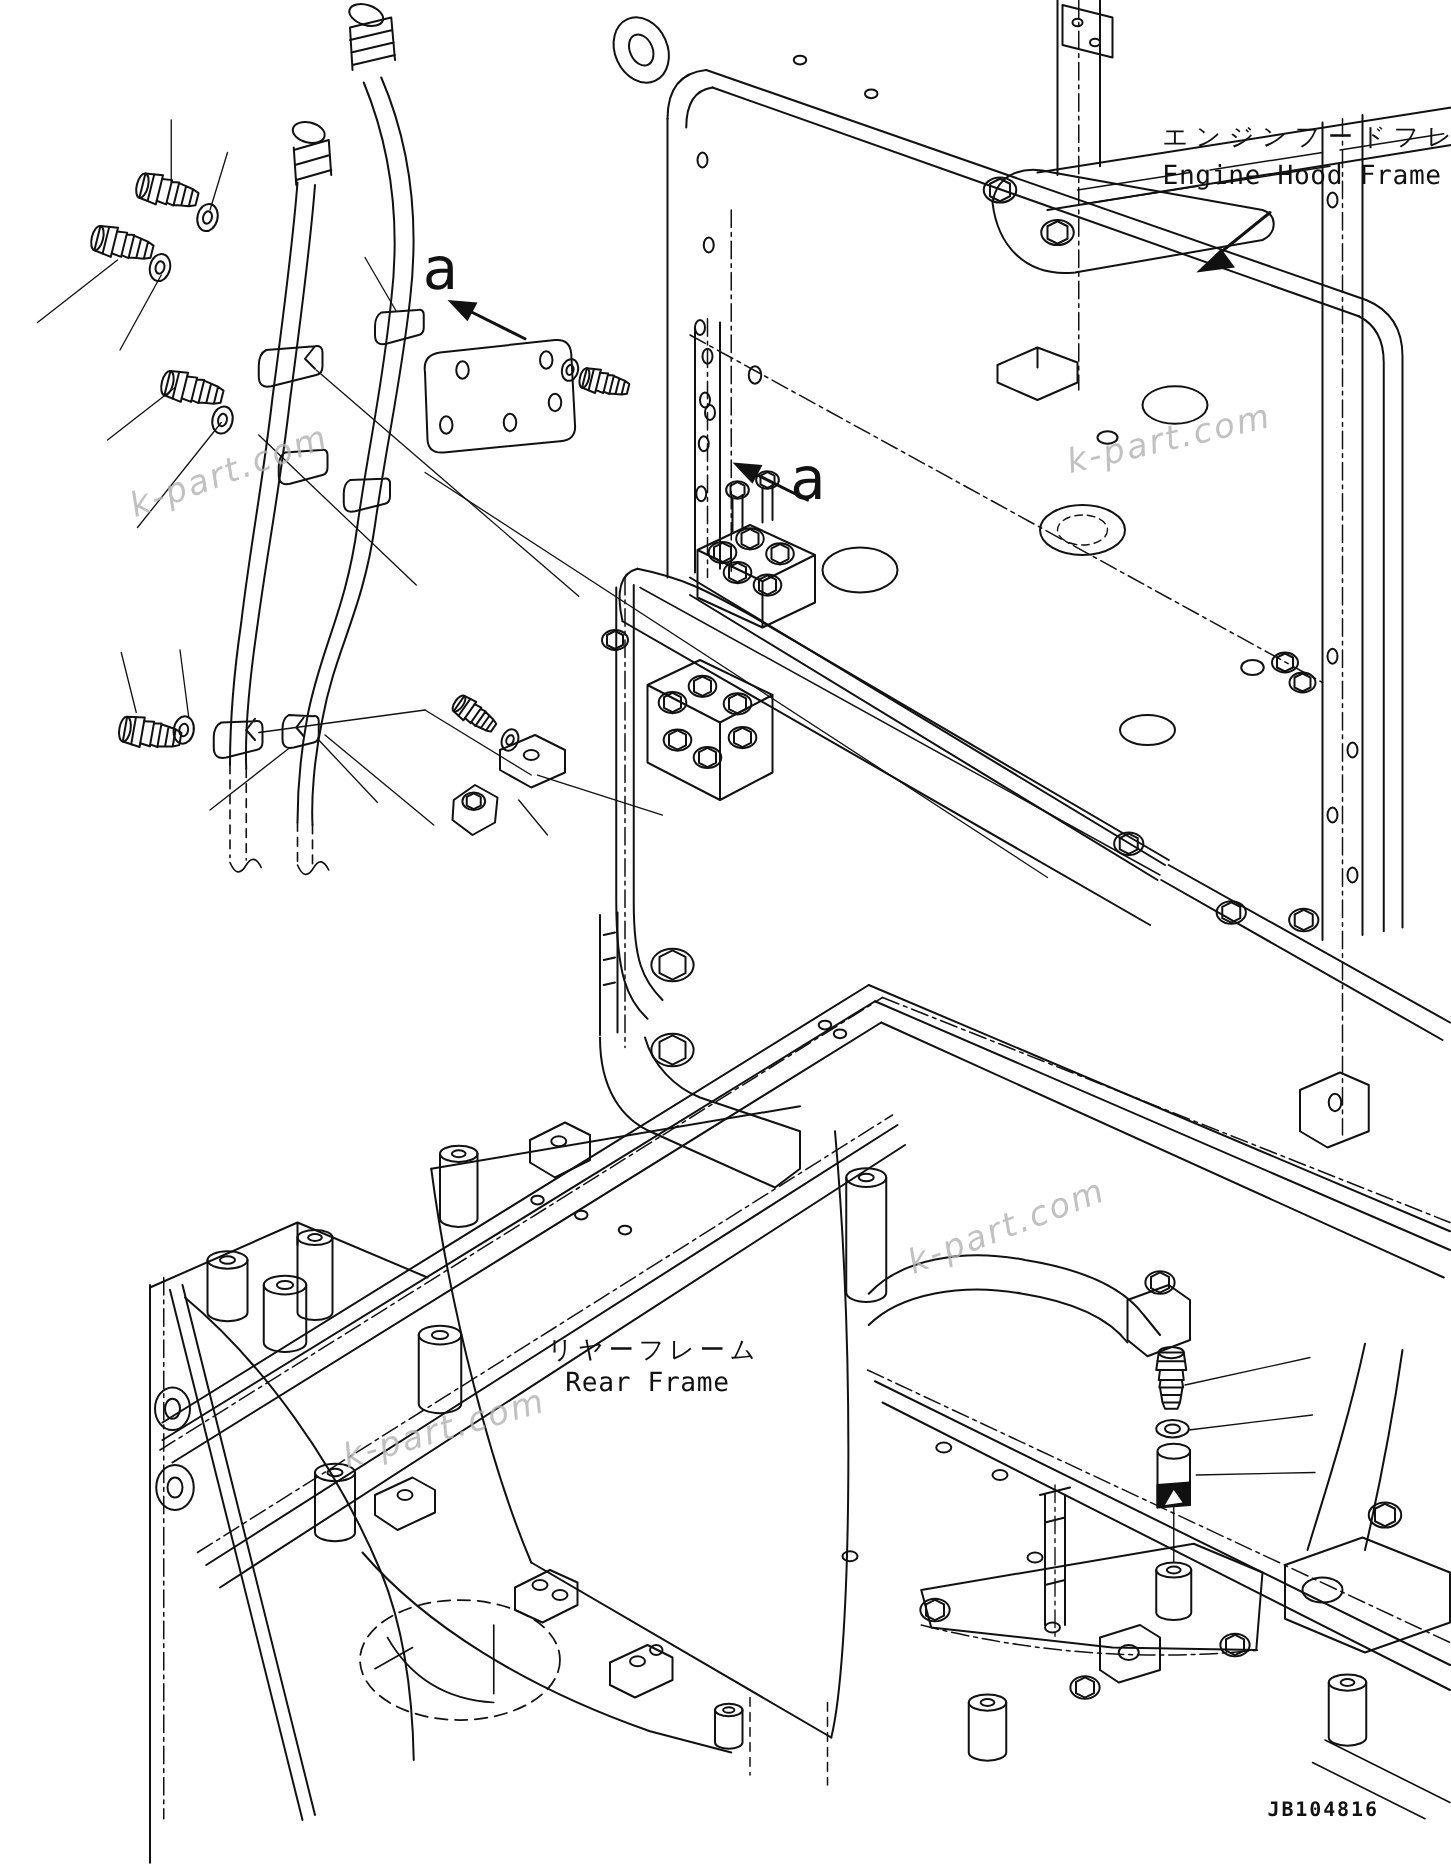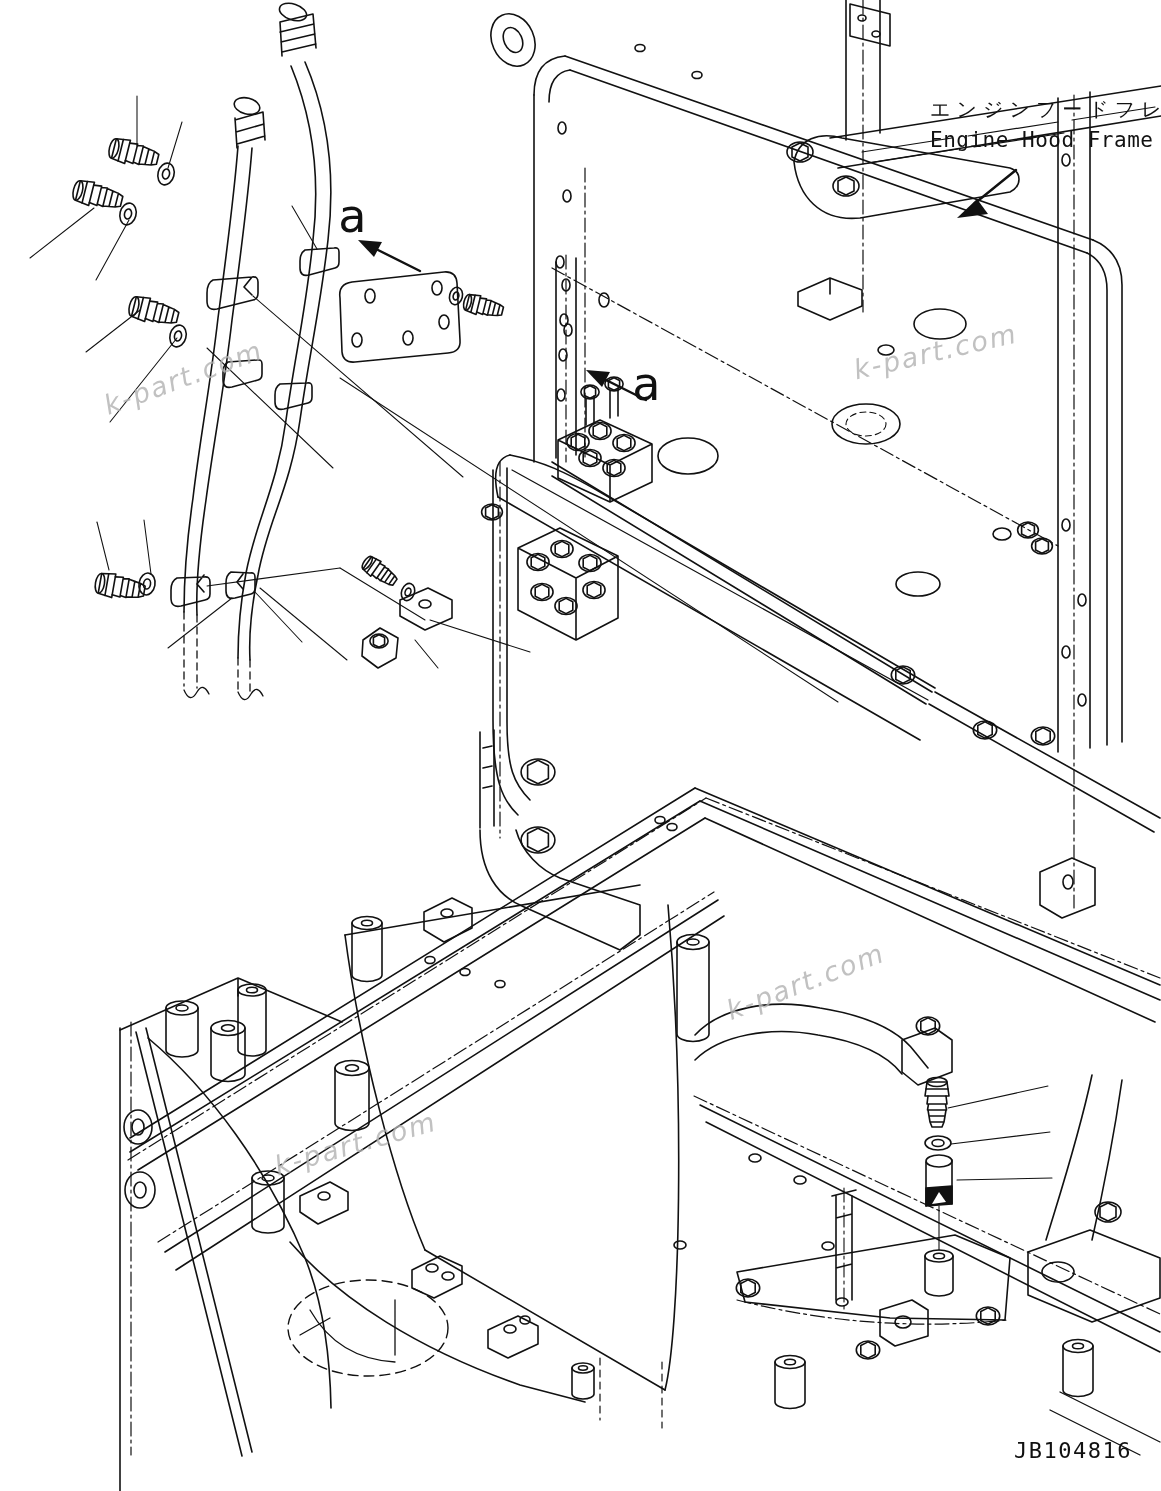--- a/index.html
+++ b/index.html
@@ -10,21 +10,21 @@
   .lbl{position:absolute;white-space:nowrap;color:#111;}
   .lbl-hood{left:930px;top:94px;line-height:31px;font-size:20px;}
   .lbl-hood .jp{letter-spacing:6px;font-size:20px;}
   .lbl-hood .en{letter-spacing:0.5px;font-size:21px;}
   .lbl-rear{left:438px;top:1066px;width:160px;text-align:center;line-height:27px;}
   .lbl-rear .jp{letter-spacing:4px;font-size:20px;}
   .lbl-rear .en{letter-spacing:0.5px;font-size:21px;}
   .lbl-a{font-size:47px;font-family:"DejaVu Sans Mono",monospace;}
   .lbl-a1{left:338px;top:188px;}
   .lbl-a2{left:632px;top:356px;}
-  .lbl-num{left:1014px;top:1438px;font-size:22px;letter-spacing:1.5px;}
+  .lbl-num{left:1014px;top:1438px;font-size:16px;letter-spacing:1.5px;font-weight:bold;}
   .wm{position:absolute;font-family:"DejaVu Sans","Liberation Sans",sans-serif;
       font-style:italic;font-size:27px;color:#b2b2b2;opacity:.8;letter-spacing:2px;}
   .wm1{left:100px;top:362px;transform:rotate(-20deg);}
   .wm2{left:852px;top:336px;transform:rotate(-13deg);}
   .wm3{left:722px;top:966px;transform:rotate(-21deg);}
   .wm4{left:272px;top:1128px;transform:rotate(-16deg);}
 </style>
 </head>
 <body>
 
@@ -361,20 +361,24 @@
   <path d="M1016,170 L974,204"></path>
   <polygon points="957,218 977,199 988,214" fill="#111" stroke="none"></polygon>
 </g>
 </svg>
 
 <div class="lbl lbl-hood">
   <div class="jp">エンジンフードフレーム</div>
   <div class="en">Engine Hood Frame</div>
 </div>
 
+<div class="lbl lbl-rear">
+  <div class="jp">リヤーフレーム</div>
+  <div class="en">Rear Frame</div>
+</div>
 
 <div class="lbl lbl-a lbl-a1">a</div>
 <div class="lbl lbl-a lbl-a2">a</div>
 
 <div class="lbl lbl-num">JB104816</div>
 
 <div class="wm wm1">k-part.com</div>
 <div class="wm wm2">k-part.com</div>
 <div class="wm wm3">k-part.com</div>
 <div class="wm wm4">k-part.com</div>

